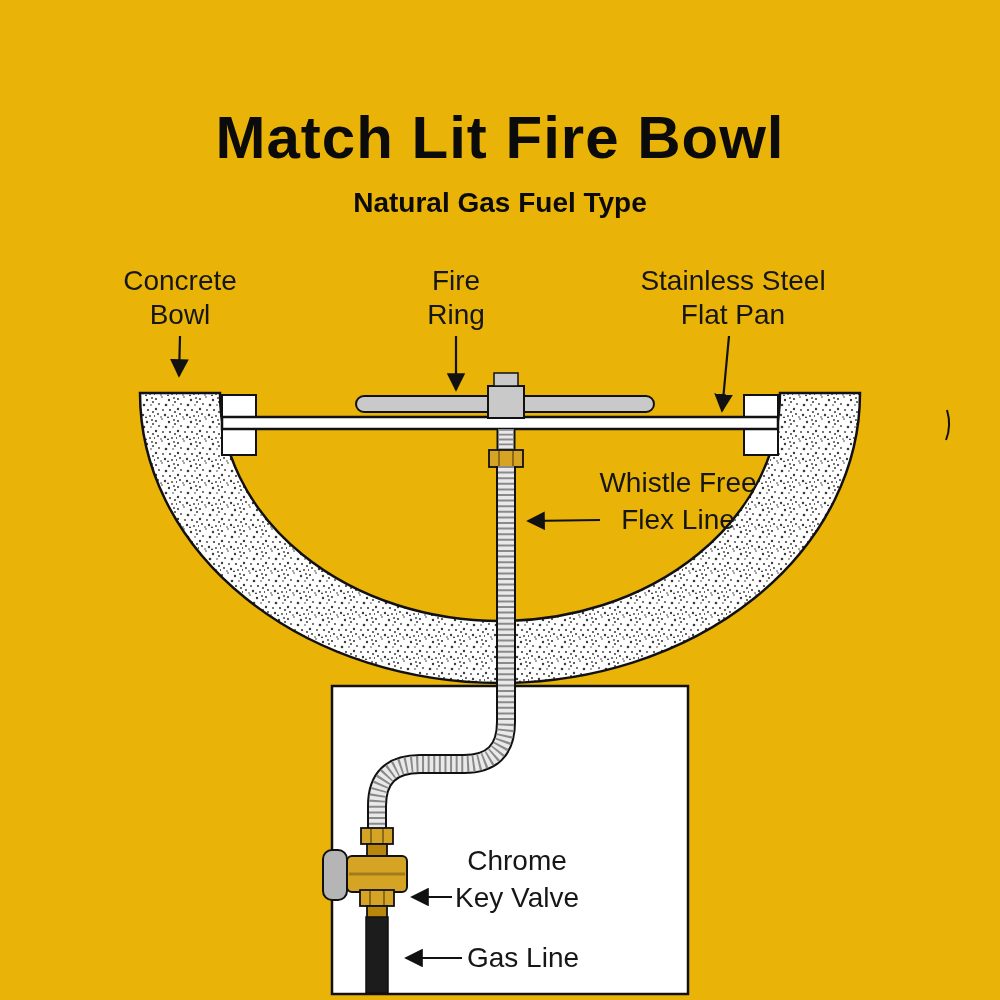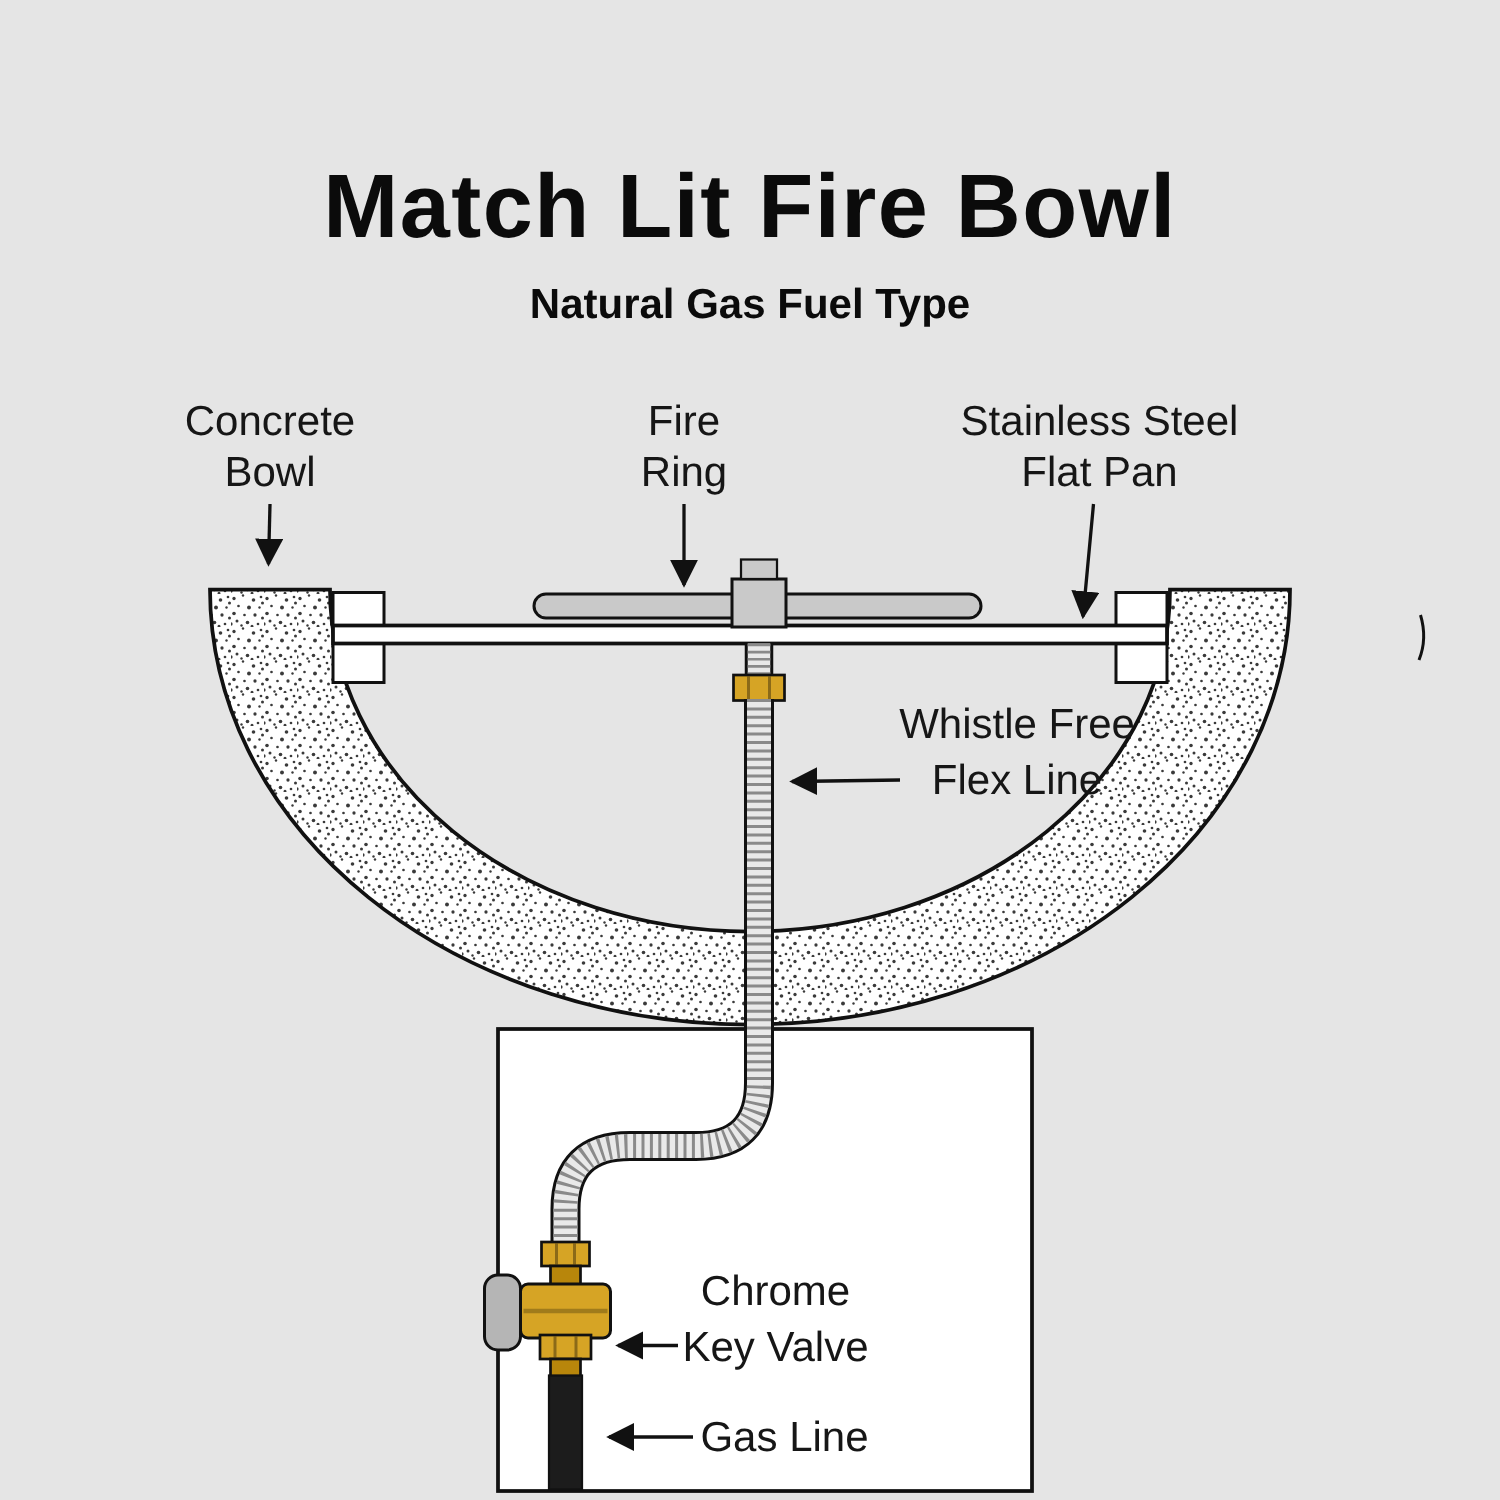--- a/index.html
+++ b/index.html
@@ -1,20 +1,20 @@
 <!DOCTYPE html>
 <html><head>
 <meta charset="utf-8">
 <style>
   html, body { margin: 0; padding: 0; background: #ffffff; }
   .canvas {
     position: relative;
     width: 1000px;
     height: 1000px;
-    background: #e5e5e5;
+    background: #eab308;
     overflow: hidden;
     font-family: "Liberation Sans", sans-serif;
     text-align: center;
   }
   svg { display: block; }
   text { font-family: "Liberation Sans", sans-serif; }
   .title-text   { font-size: 60px; font-weight: bold; fill: #0b0b0b; letter-spacing: 1px; }
   .subtitle-text{ font-size: 28px; font-weight: bold; fill: #0b0b0b; }
   .label-text   { font-size: 28px; fill: #161616; }
   .outline      { stroke: #111111; }

